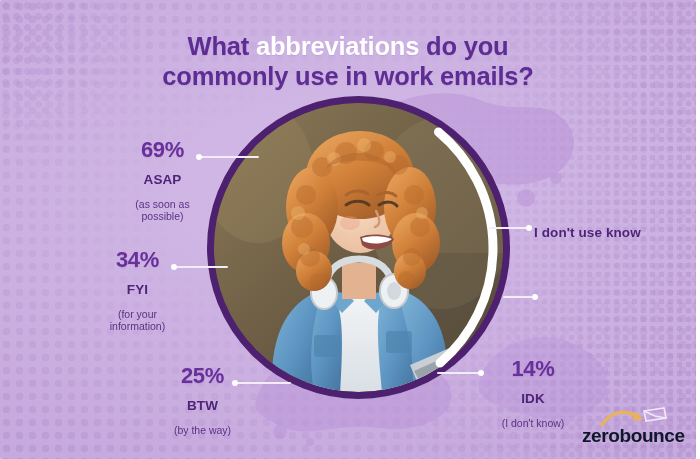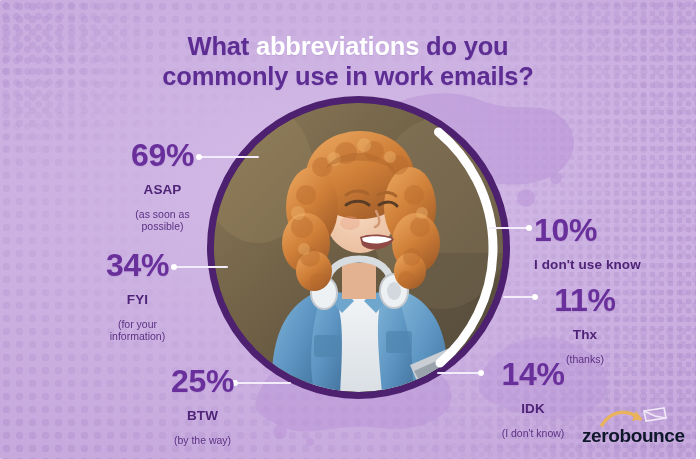--- a/index.html
+++ b/index.html
@@ -75,21 +75,21 @@
   }
   .photo-clip svg{position:absolute;left:0;top:0;}
   .arc-white{
     position:absolute;left:-5px;top:-5px;width:313px;height:313px;
     pointer-events:none;
   }
 
   
   .stat{position:absolute;}
   .stat .pct{
-    font-size:32px;font-weight:700;color:#69309c;line-height:1;
+    font-size:22px;font-weight:700;color:#69309c;line-height:1;
     letter-spacing:-.3px;
     text-shadow:0 1px 1px rgba(80,40,125,.12);
   }
   .stat .abbr{
     font-size:13.5px;font-weight:700;color:#4f2478;line-height:1.15;
     margin-top:11px;letter-spacing:.1px;
   }
   .stat .sub{
     font-size:10.5px;font-weight:400;color:#5b3183;line-height:1.2;
     margin-top:10px;
@@ -303,29 +303,23 @@
 information)</div>
   </div>
 
   <div class="stat left" style="left:145px;top:365px;width:115px;">
     <div class="pct">25%</div>
     <div class="abbr">BTW</div>
     <div class="sub">(by the way)</div>
   </div>
 
   <div class="stat right" style="left:534px;top:214px;width:150px;">
-    <div class="pct">10%</div>
     <div class="abbr">I don't use know</div>
   </div>
 
-  <div class="stat right" style="left:540px;top:284px;width:90px;text-align:center;">
-    <div class="pct">11%</div>
-    <div class="abbr">Thx</div>
-    <div class="sub">(thanks)</div>
-  </div>
 
   <div class="stat right" style="left:478px;top:358px;width:110px;text-align:center;">
     <div class="pct">14%</div>
     <div class="abbr">IDK</div>
     <div class="sub">(I don't know)</div>
   </div>
 
   <div class="logo">
     <svg width="70" height="26" viewBox="0 0 70 26">
       <path d="M2 20 C10 7, 26 2, 40 14" stroke="#e8b35c" stroke-width="3.5" fill="none" stroke-linecap="round"></path>

